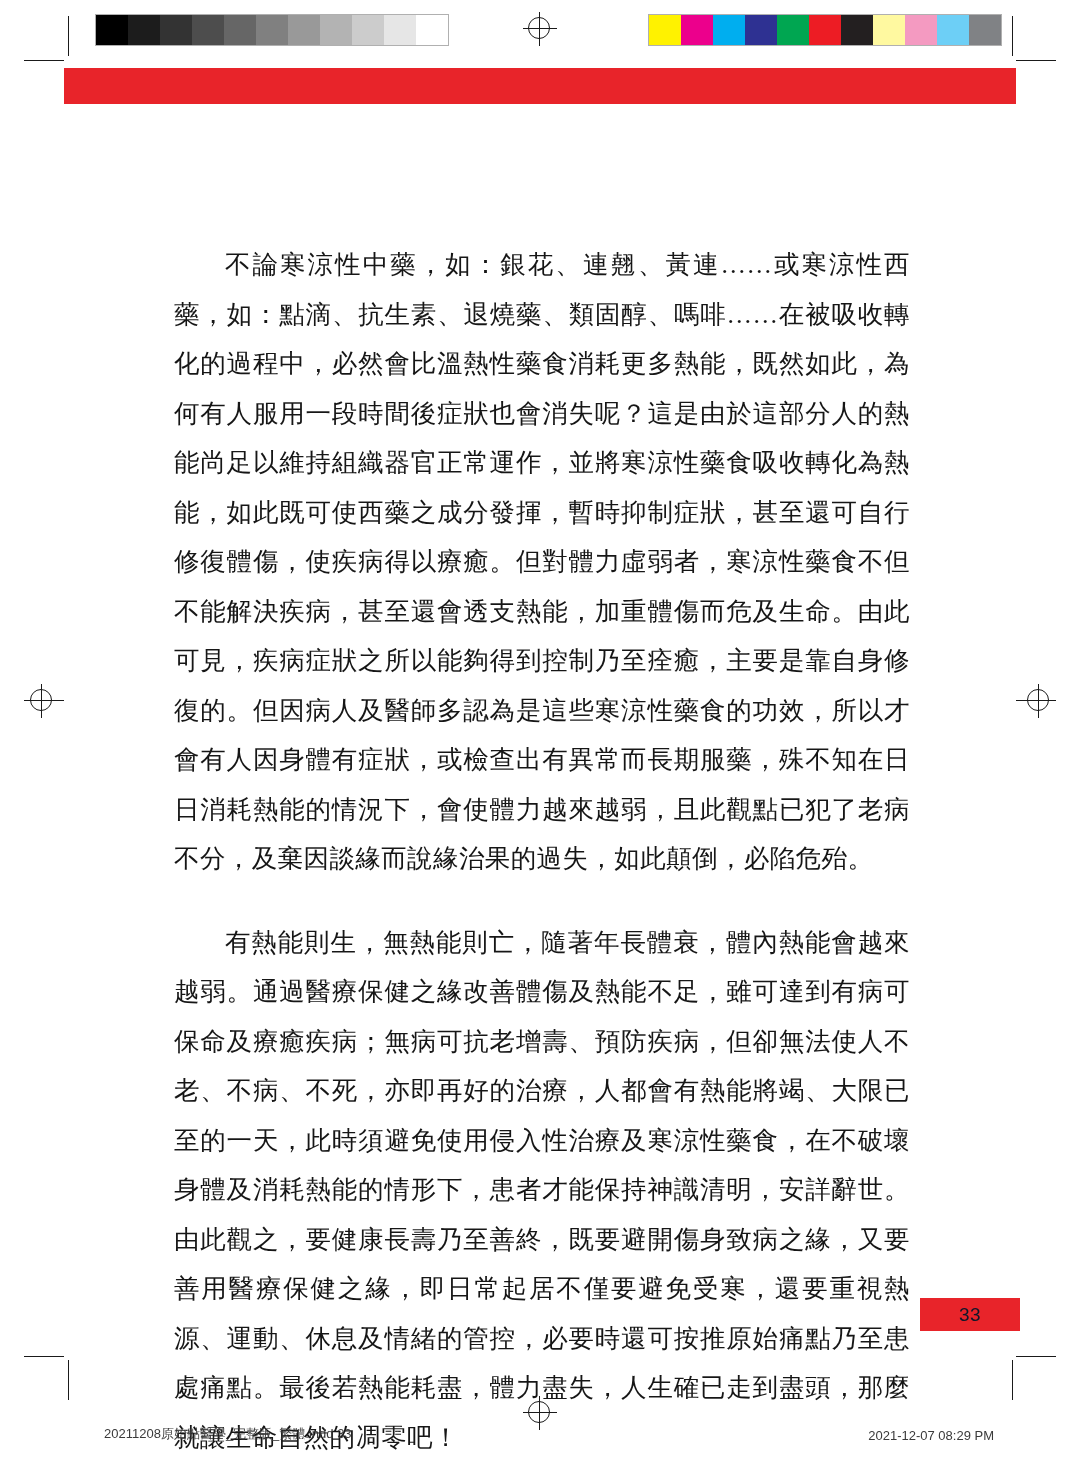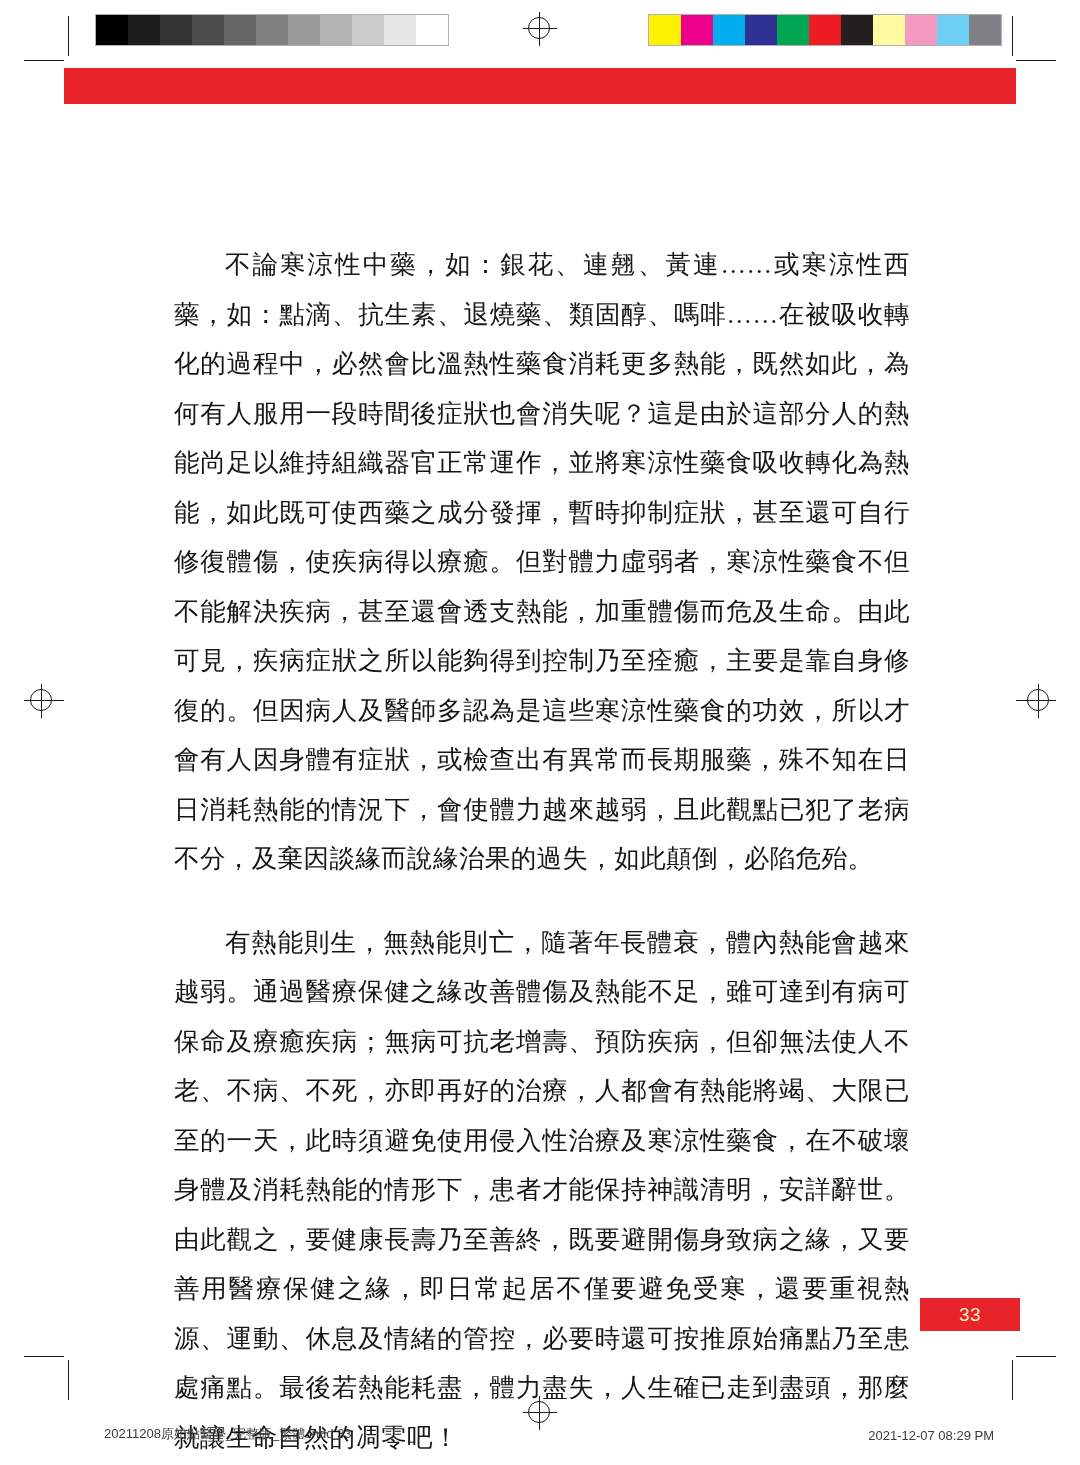--- a/index.html
+++ b/index.html
@@ -109,21 +109,21 @@
   .para:last-child { margin-bottom: 0; }
 
   
   .pagenum {
     position: absolute;
     right: 60px;
     top: 1298px;
     width: 100px;
     height: 33px;
     background: #e8242a;
-    color: #fef9c3;
+    color: #0f172a;
     font-family: "Liberation Sans", sans-serif;
     font-size: 19px;
     display: flex;
     align-items: center;
     justify-content: center;
     letter-spacing: 0.5px;
   }
 
   
   .slug {

